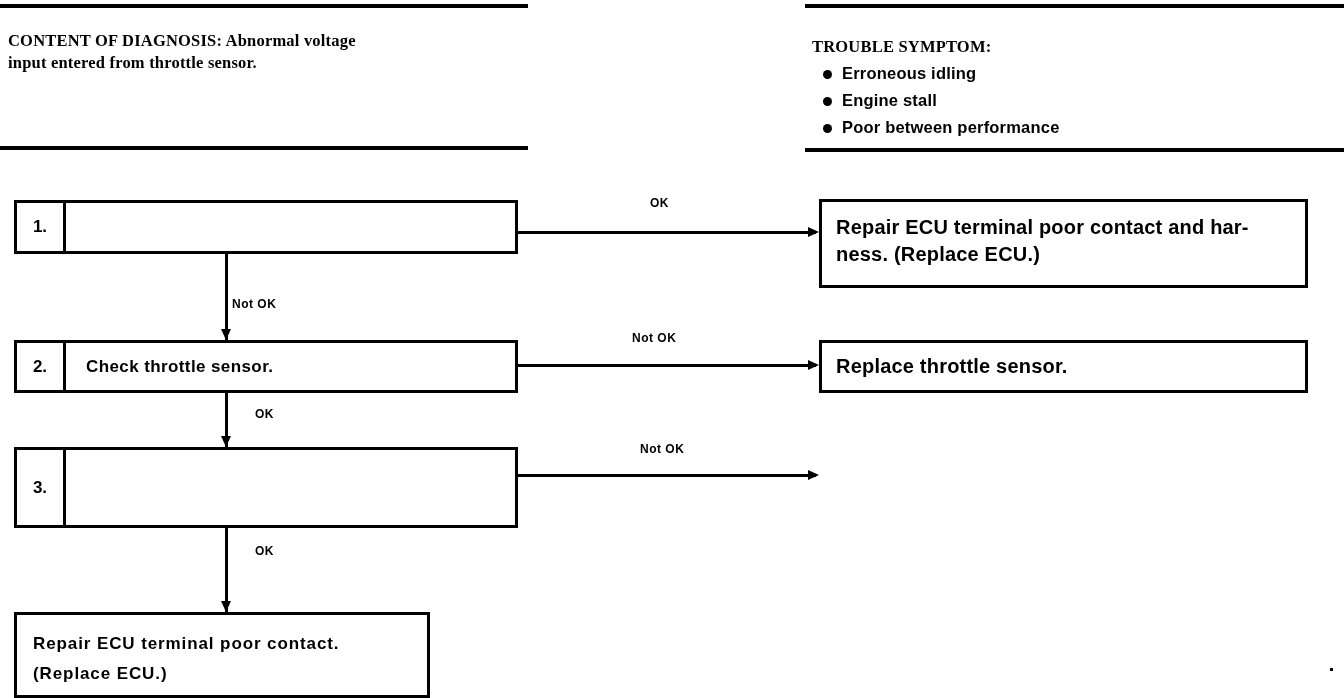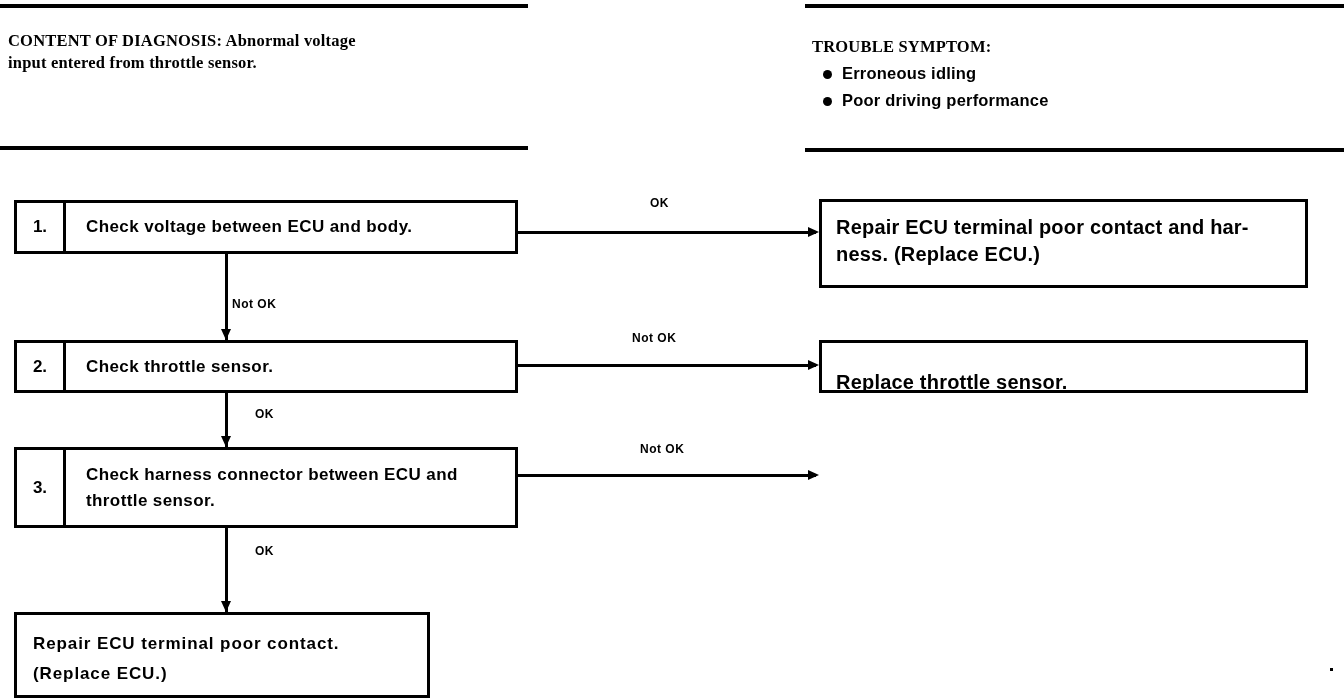--- a/index.html
+++ b/index.html
@@ -104,21 +104,21 @@
 
   .result-text {
     display: flex;
     align-items: flex-start;
     padding: 12px 14px 0 14px;
     font-size: 20px;
     font-weight: 700;
     line-height: 27px;
     letter-spacing: 0.2px;
   }
-  .result-text.vcenter { align-items: center; padding-top: 16px; }
+  .result-text.vcenter { align-items: center; padding-top: 0; }
 
   .end-text {
     display: flex;
     align-items: flex-start;
     padding: 14px 14px 0 16px;
     font-size: 17px;
     font-weight: 700;
     line-height: 30px;
     letter-spacing: 0.9px;
   }
@@ -214,38 +214,40 @@
 
   <div class="hdr hdr-right">
     <div class="hdr-title">TROUBLE SYMPTOM:</div>
     <ul class="sym-list">
       <li>
         <span class="bullet"></span>
         <span>Erroneous idling</span>
       </li>
       <li>
         <span class="bullet"></span>
-        <span>Poor driving performance</span>
+        <span>Engine stall</span>
+      </li>
+      <li>
+        <span class="bullet"></span>
+        <span>Poor between performance</span>
       </li>
     </ul>
   </div>
 
   <div class="box step-box" id="step1">
     <div class="step-num">1.</div>
-    <div class="step-text">Check voltage between ECU and body.</div>
   </div>
 
   <div class="box step-box" id="step2">
     <div class="step-num">2.</div>
     <div class="step-text">Check throttle sensor.</div>
   </div>
 
   <div class="box step-box" id="step3">
     <div class="step-num">3.</div>
-    <div class="step-text two-line">Check harness connector between ECU and throttle sensor.</div>
   </div>
 
   <div class="box" id="res1">
     <div class="result-text">Repair ECU terminal poor contact and har-ness. (Replace ECU.)</div>
   </div>
 
   <div class="box" id="res2">
     <div class="result-text vcenter" style="height:100%">Replace throttle sensor.</div>
   </div>
 

